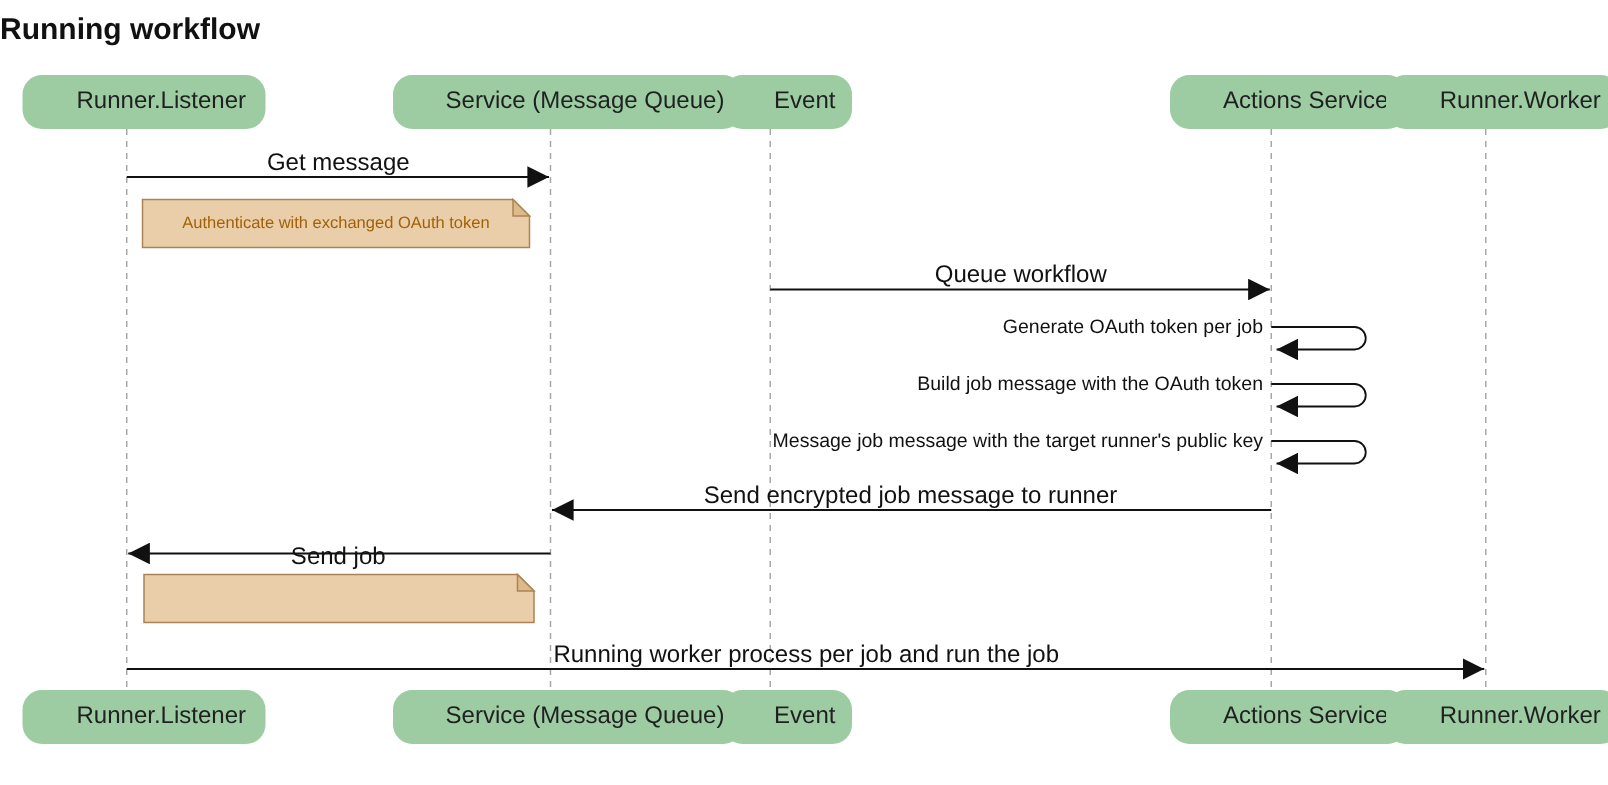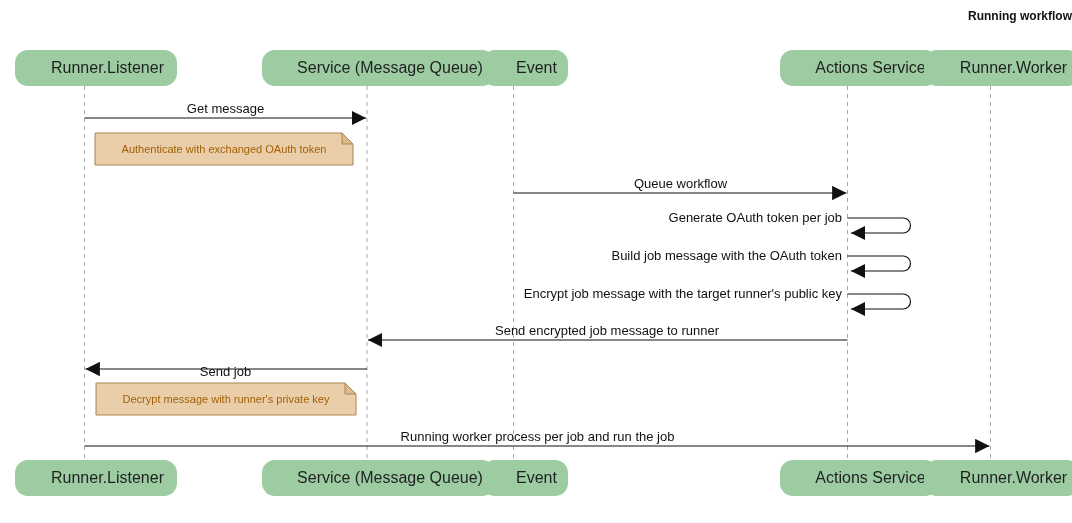--- a/index.html
+++ b/index.html
@@ -17,34 +17,34 @@
     position:relative;
     width:1072px;height:523px;
     background:#ffffff;
     font-family:"Liberation Sans", sans-serif;
     color:var(--text);
     overflow:hidden;
   }
   .svg-layer{position:absolute;left:0;top:0;width:1072px;height:523px;}
   .title{
     position:absolute;left:0;top:9px;width:1072px;
-    text-align:right;font-size:12px;font-weight:bold;color:#111;
+    text-align:left;font-size:20px;font-weight:bold;color:#111;
   }
   .actor{
     position:absolute;height:36px;
     background:var(--actor-fill);
     border-radius:13px;
     display:flex;align-items:center;justify-content:center;
     font-size:16px;color:var(--actor-text);
     white-space:nowrap;
     padding-left:23px;
   }
   .msg-label{
     position:absolute;height:17px;line-height:17px;
-    font-size:13px;color:#111;text-align:center;white-space:nowrap;
+    font-size:16px;color:#111;text-align:center;white-space:nowrap;
     transform:translateX(-50%);
   }
   .self-label{
     position:absolute;height:17px;line-height:17px;
     font-size:13px;color:#111;text-align:right;white-space:nowrap;
   }
   .note-label{
     position:absolute;display:flex;align-items:center;justify-content:center;
     font-size:11px;color:#a16207;white-space:nowrap;text-align:right;
   }
@@ -104,27 +104,26 @@
     <span>Actions Service</span>
   </div>
   <div class="actor" style="left:924px;top:50px;width:133px;">
     <span>Runner.Worker</span>
   </div>
 
   <div class="msg-label" style="left:225.5px;top:100px;">Get message</div>
   <div class="msg-label" style="left:680.5px;top:175px;">Queue workflow</div>
   <div class="self-label" style="right:230px;top:209px;">Generate OAuth token per job</div>
   <div class="self-label" style="right:230px;top:247px;">Build job message with the OAuth token</div>
-  <div class="self-label" style="right:230px;top:285px;">Encrypt job message with the target runner's public key</div>
+  <div class="self-label" style="right:230px;top:285px;">Message job message with the target runner's public key</div>
   <div class="msg-label" style="left:607px;top:322px;">Send encrypted job message to runner</div>
   <div class="msg-label" style="left:225.5px;top:363px;">Send job</div>
   <div class="msg-label" style="left:537.5px;top:428px;">Running worker process per job and run the job</div>
 
   <div class="note-label" style="left:95px;top:133px;width:258px;height:32px;">Authenticate with exchanged OAuth token</div>
-  <div class="note-label" style="left:96px;top:383px;width:260px;height:32px;">Decrypt message with runner's private key</div>
 
   <div class="actor" style="left:15px;top:460px;width:139px;">
     <span>Runner.Listener</span>
   </div>
   <div class="actor" style="left:262px;top:460px;width:210px;">
     <span>Service (Message Queue)</span>
   </div>
   <div class="actor" style="left:482px;top:460px;width:63px;">
     <span>Event</span>
   </div>

